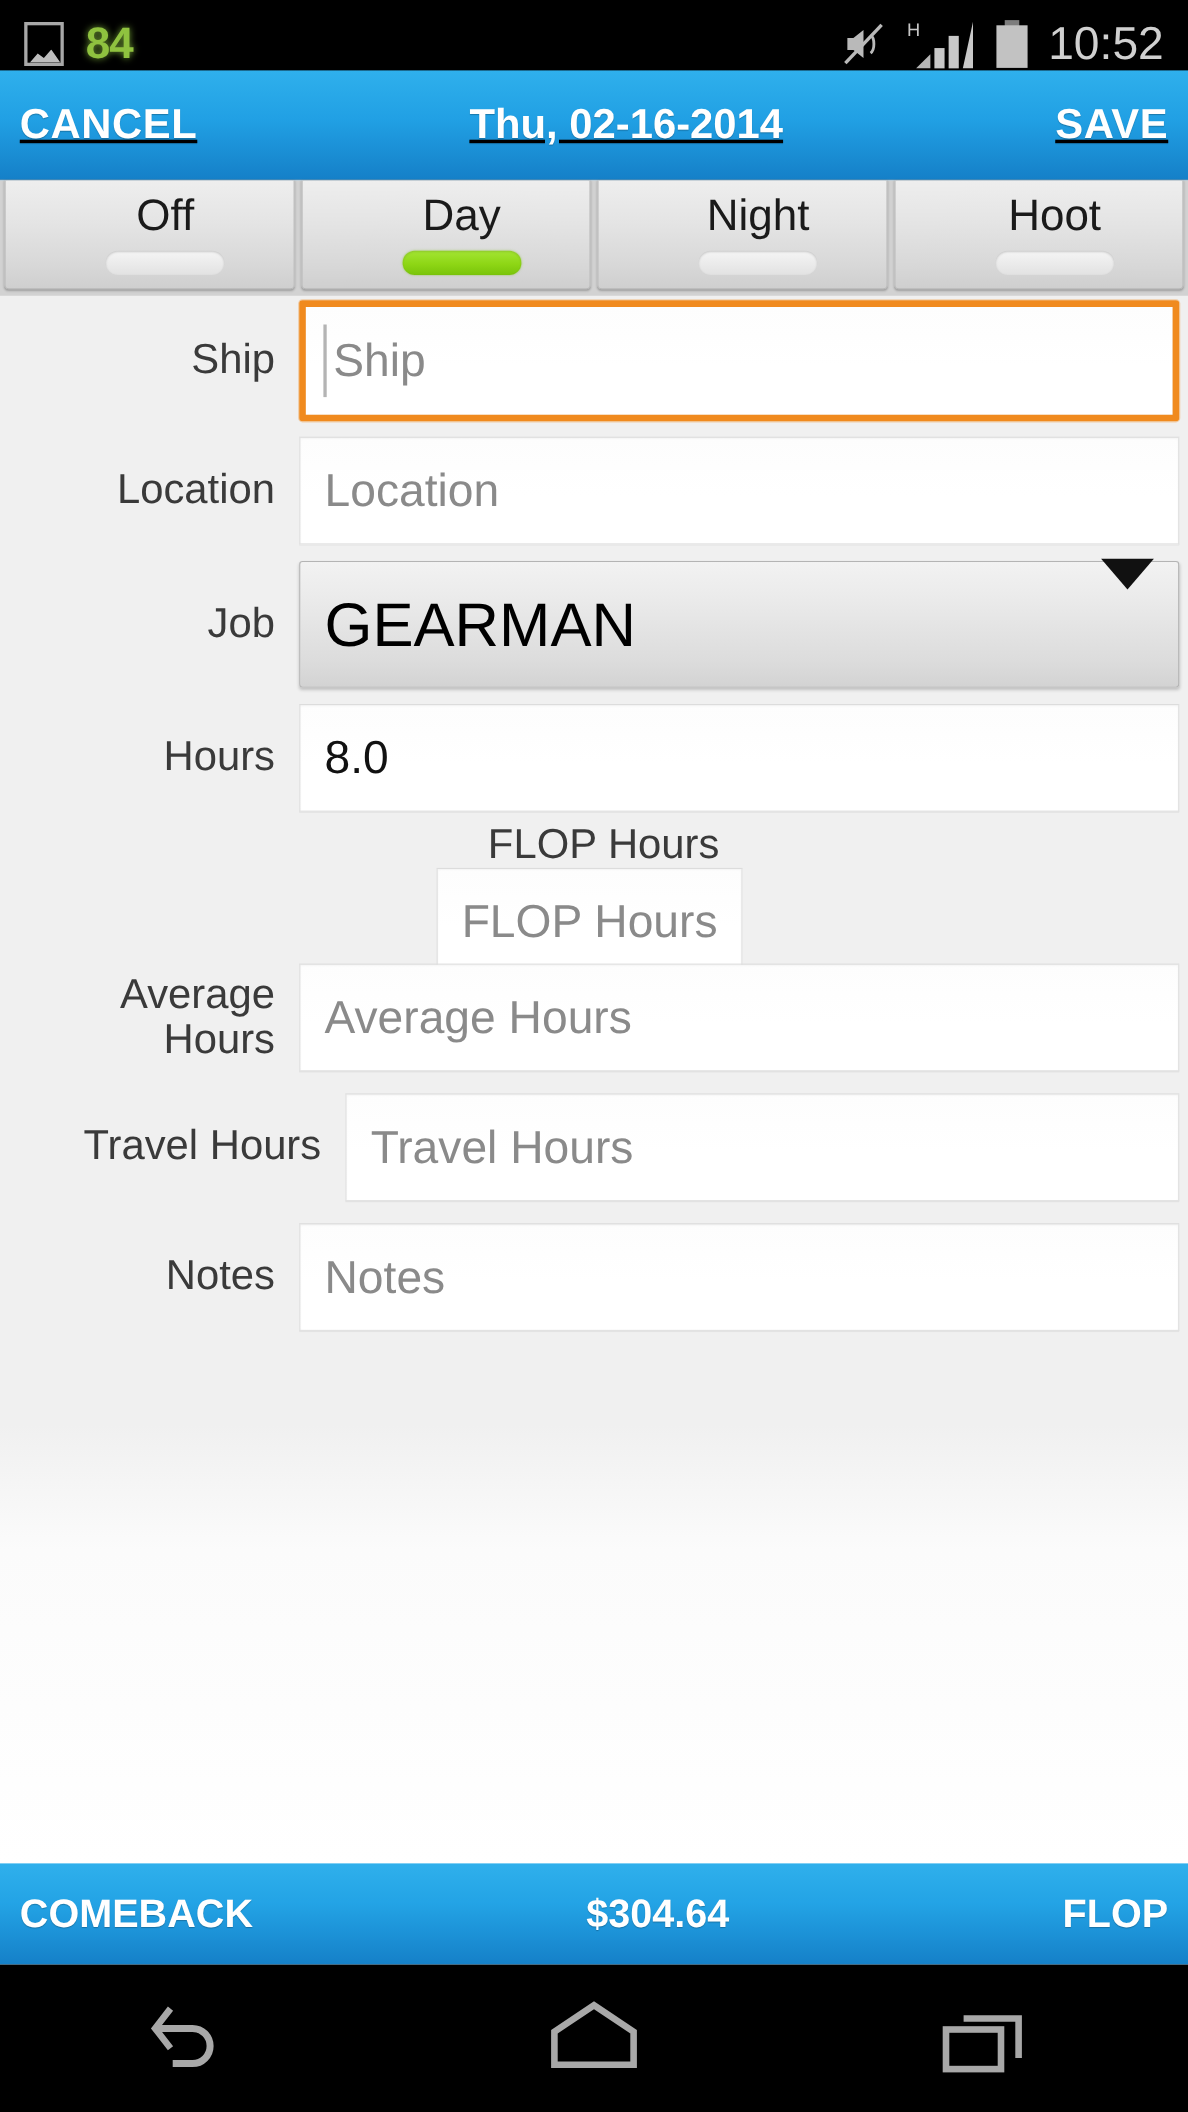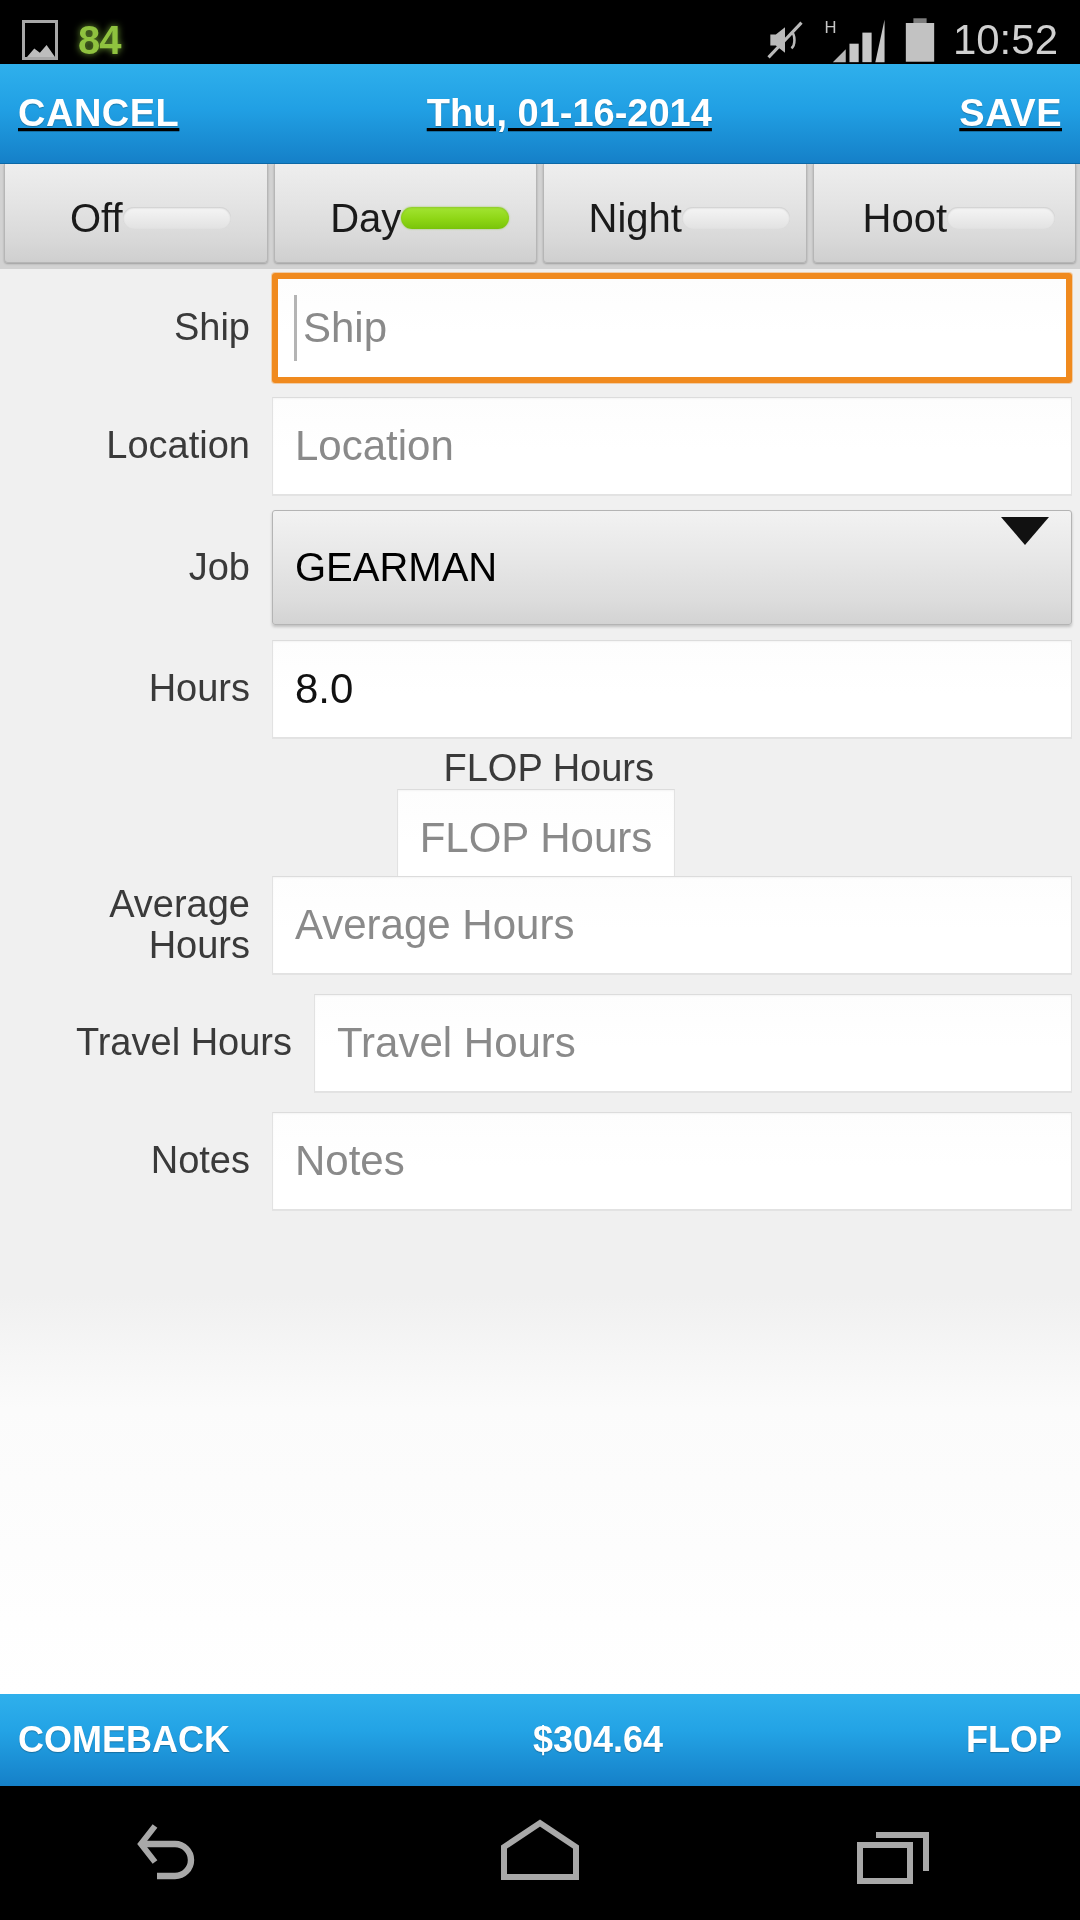--- a/index.html
+++ b/index.html
@@ -47,22 +47,22 @@
   
   .tabbar{
     position:absolute; top:164px; left:0; width:1080px; height:105px;
     background:#d2d2d2; display:flex; gap:6px; padding:0 4px 6px 4px;
   }
   .tab{
     flex:1; position:relative;
     background:linear-gradient(to bottom,#eeeeee 0%,#e4e4e4 40%,#d8d8d8 78%,#cfcfcf 100%);
     border:1px solid #b6b6b6; border-top:none;
     border-radius:0 0 4px 4px;
-    display:flex; flex-direction:row; align-items:center;
-    justify-content:center;
+    display:flex; flex-direction:column; align-items:center;
+    justify-content:flex-start;
     box-shadow:0 1px 2px rgba(0,0,0,.25);
     padding-left:29px;
   }
   .tab-label{ font-size:40px; color:#1a1a1a; margin-top:10px; line-height:1.1;}
   .tab-indicator{
     width:108px; height:22px; border-radius:11px; margin-top:10px;
     background:linear-gradient(to bottom,#f5f5f5,#e2e2e2);
     box-shadow:inset 0 1px 2px rgba(0,0,0,.18);
   }
   .tab.selected .tab-indicator{
@@ -100,21 +100,21 @@
   }
   .caret{
     display:inline-block; width:3px; height:66px; background:#b4b4b4;
     margin-right:6px;
   }
   .dropdown{
     background:linear-gradient(to bottom,#f2f2f2 0%,#e9e9e9 35%,#dcdcdc 80%,#d3d3d3 100%);
     border:1px solid #b4b4b4; border-radius:3px;
     box-shadow:0 2px 3px rgba(0,0,0,.2);
     display:flex; align-items:center; padding:0 22px;
-    height:115px; font-size:40px; color:#000;
+    height:115px; font-size:56px; color:#000;
   }
   .dropdown .dd-arrow{ margin-left:auto; }
   .tri{ width:0;height:0;border-left:24px solid transparent;border-right:24px solid transparent;
         border-top:28px solid #111; }
 
   
   .bottombar{
     position:absolute; top:1694px; left:0; width:1080px; height:92px;
     background:linear-gradient(to bottom,#2fb0ec 0%,#23a3e5 40%,#1580c8 100%);
     display:flex; align-items:center; padding:0 18px;
@@ -162,21 +162,21 @@
           <rect x="5.5" y="0.5" width="7" height="3" fill="#7d7d7d"></rect>
           <rect x="1.5" y="3" width="15" height="20.5" fill="#c2c2c2"></rect>
         </svg>
       </span>
       <span class="sb-time">10:52</span>
     </div>
   </div>
 
   <div class="actionbar">
     <div class="ab-btn">CANCEL</div>
-    <div class="ab-title">Thu, 01-16-2014</div>
+    <div class="ab-title">Thu, 02-16-2014</div>
     <div class="ab-btn">SAVE</div>
   </div>
 
   <div class="tabbar">
     <div class="tab">
       <span class="tab-label">Off</span>
       <span class="tab-indicator"></span>
     </div>
     <div class="tab selected">
       <span class="tab-label">Day</span>

